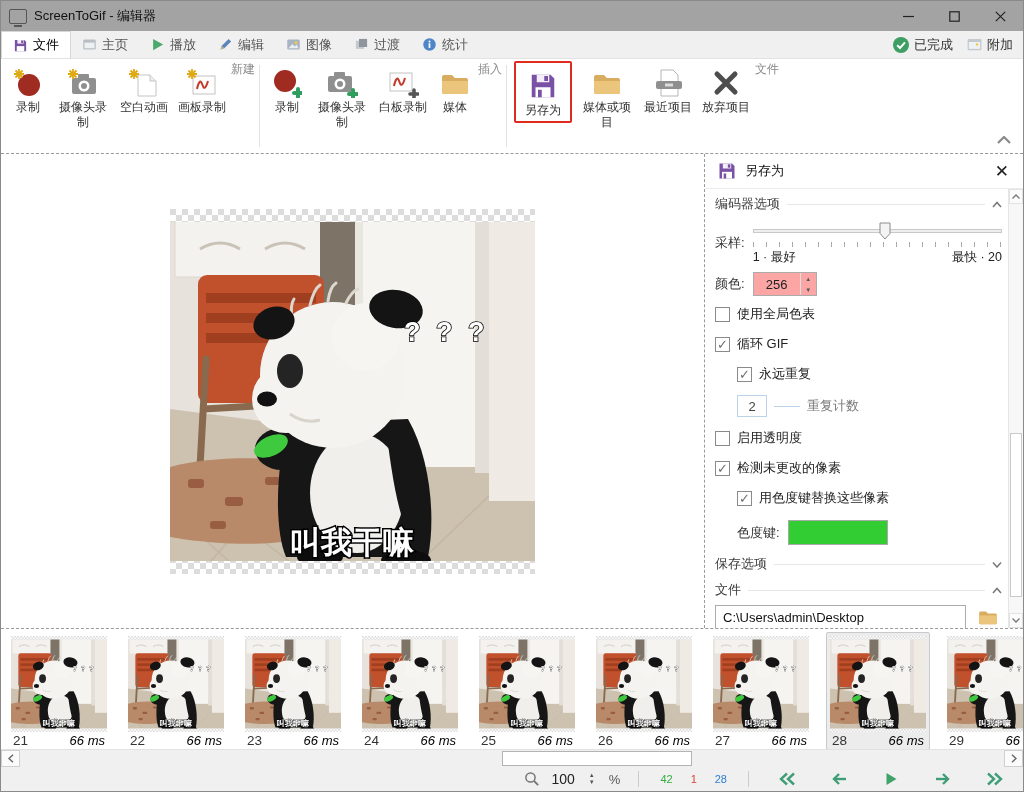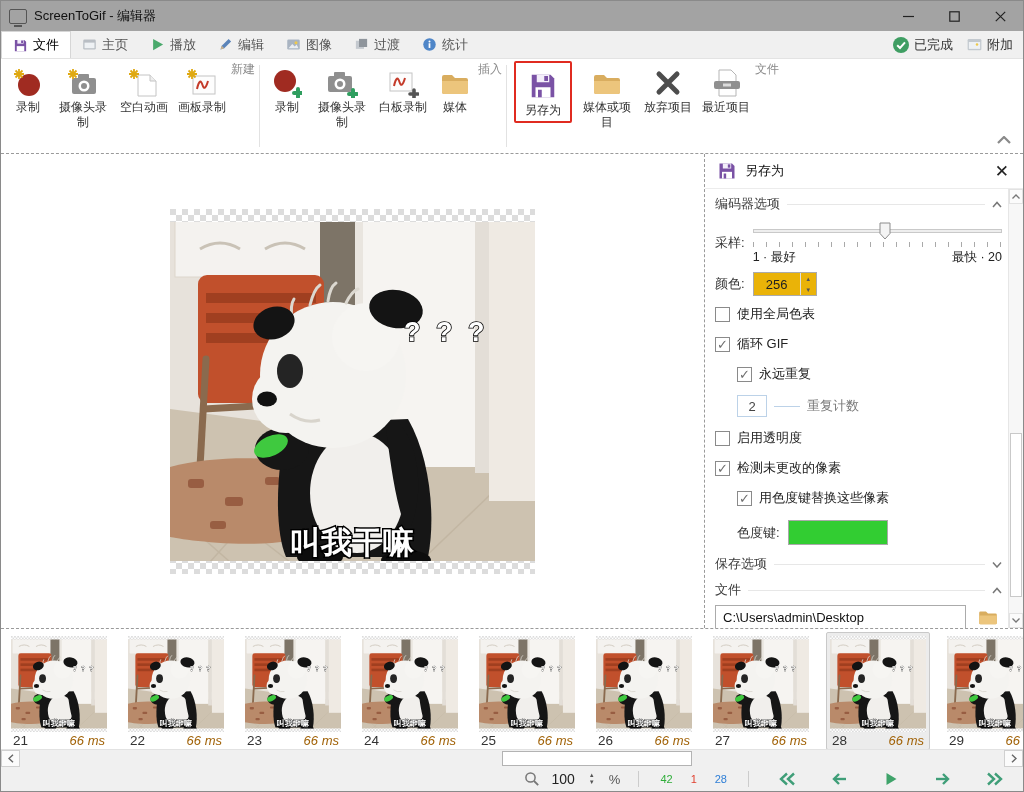--- a/index.html
+++ b/index.html
@@ -57,21 +57,21 @@
   .row { display:flex; align-items:center; gap:8px; }
   .lab { color:#333; font-size:13px; white-space:nowrap; }
 
   .slider-wrap { flex:1; padding-top:2px; }
   .slider { position:relative; height:20px; }
   .slider-track { position:absolute; left:0; right:0; top:8px; height:4px; background:#eee; border:1px solid #c9c9c9; }
   .slider-thumb { position:absolute; top:1px; left:53%; margin-left:-6px; }
   .slider-ticks { height:5px; background:repeating-linear-gradient(to right,#a9a9a9 0 1px,transparent 1px 13px); margin-top:1px; }
   .slider-labels { display:flex; justify-content:space-between; font-size:12.5px; color:#222; margin-top:2px; }
 
-  .spinbox { width:64px; height:24px; border:1px solid #ababab; display:flex; align-items:stretch; background:#eab308; }
+  .spinbox { width:64px; height:24px; border:1px solid #ababab; display:flex; align-items:stretch; background:#fca5a5; }
   .spin-val { flex:1; display:flex; align-items:center; justify-content:center; font-size:13px; }
   .spin-arrows { width:16px; display:flex; flex-direction:column; border-left:1px solid #e0e0e0; }
   .spin-arrows span { flex:1; display:flex; align-items:center; justify-content:center; font-size:6px; color:#555; }
 
   .cb-row { display:flex; align-items:center; gap:7px; margin:3px 0; }
   .cb { width:15px; height:15px; border:1px solid #8a8a8a; background:#fff; display:flex; align-items:center; justify-content:center; font-size:13px; font-weight:bold; color:#6e6e6e; line-height:1; flex:0 0 15px; }
   .indent1 { margin-left:22px; }
   .cb-label { font-size:13px; color:#222; }
   .mini-num { width:30px; height:22px; border:1px solid #bcd2e8; display:flex; align-items:center; justify-content:center; font-size:13px; color:#444; }
   .mini-line { width:26px; height:1px; background:#bcd2e8; }
@@ -84,21 +84,21 @@
   .icon-btn { width:28px; height:25px; display:flex; align-items:center; justify-content:center; }
 
   
   .filmstrip { height:120px; flex:0 0 120px; display:flex; align-items:flex-start; overflow:hidden; padding:3px 0 0 6px; background:#fff; }
   .frame { width:104px; flex:0 0 104px; margin-right:13px; display:flex; flex-direction:column; align-items:center; padding:3px 3px 1px 3px; border:1px solid transparent; border-radius:2px; }
   .frame.selected { background:#ececec; border-color:#c9c9c9; }
   .thumb { width:96px; height:96px; }
   .thumb svg { width:96px; height:96px; display:block; }
   .frame-meta { width:96px; display:flex; justify-content:space-between; align-items:baseline; padding:1px 2px 0 2px; }
   .frame-num { font-size:13.5px; color:#333; }
-  .frame-dur { font-size:13px; font-style:italic; color:#a16207; }
+  .frame-dur { font-size:13px; font-style:italic; color:#000000; }
 
   
   .hscroll { height:18px; flex:0 0 18px; background:#f0f0f0; display:flex; align-items:stretch; border-top:1px solid #e2e2e2; }
   .hs-btn { width:19px; display:flex; align-items:center; justify-content:center; background:#fbfbfb; border:1px solid #d0d0d0; color:#666; font-size:11px; }
   .hs-track { flex:1; position:relative; }
   .hs-thumb { position:absolute; left:49%; width:190px; top:1px; bottom:1px; background:#fff; border:1px solid #b3b3b3; }
 
   
   .statusbar { flex:1; min-height:24px; background:#f0f0f0; display:flex; align-items:center; justify-content:flex-end; padding:0 8px; gap:12px; }
   .sb-sep { width:1px; height:16px; background:#ccc; margin:0 6px; }
@@ -327,35 +327,35 @@
           <div class="ricon">
               <svg width="32" height="30" viewBox="0 0 32 30">
                 <path d="M3 9 q0-2 2-2 h8 l3 3 h11 q2 0 2 2 v12 q0 2-2 2 H5 q-2 0-2-2 z" fill="#d9ad5f"></path>
                 <path d="M3 13 h26 v11 q0 2-2 2 H5 q-2 0-2-2 z" fill="#ecc57c"></path>
               </svg>
             </div>
           <div class="rlabel">媒体或项目</div>
         </div>
         <div class="rbtn">
           <div class="ricon">
-              <svg width="30" height="30" viewBox="0 0 30 30">
-                <path d="M6 6 L24 24 M24 6 L6 24" stroke="#4d4d4d" stroke-width="5" stroke-linecap="round"></path>
-              </svg>
-            </div>
-          <div class="rlabel">放弃项目</div>
-        </div>
-        <div class="rbtn">
-          <div class="ricon">
               <svg width="32" height="30" viewBox="0 0 32 30">
                 <path d="M9 2 h12 l5 5 v21 h-17 z" fill="#fff" stroke="#b5b5b5"></path>
                 <rect x="4" y="13" width="26" height="8" rx="2" fill="#8f8f8f"></rect>
                 <rect x="13" y="15.5" width="8" height="3" fill="#dcdcdc"></rect>
               </svg>
             </div>
           <div class="rlabel">最近项目</div>
+        </div>
+        <div class="rbtn">
+          <div class="ricon">
+              <svg width="30" height="30" viewBox="0 0 30 30">
+                <path d="M6 6 L24 24 M24 6 L6 24" stroke="#4d4d4d" stroke-width="5" stroke-linecap="round"></path>
+              </svg>
+            </div>
+          <div class="rlabel">放弃项目</div>
         </div>
       </div>
       <div class="rgroup-label">文件</div>
     </div>
 
     <div class="ribbon-collapse">
       <svg width="14" height="8" viewBox="0 0 14 8">
           <polyline points="1,7 7,1 13,7" fill="none" stroke="#8a8a8a" stroke-width="2.2"></polyline>
         </svg>
     </div>

